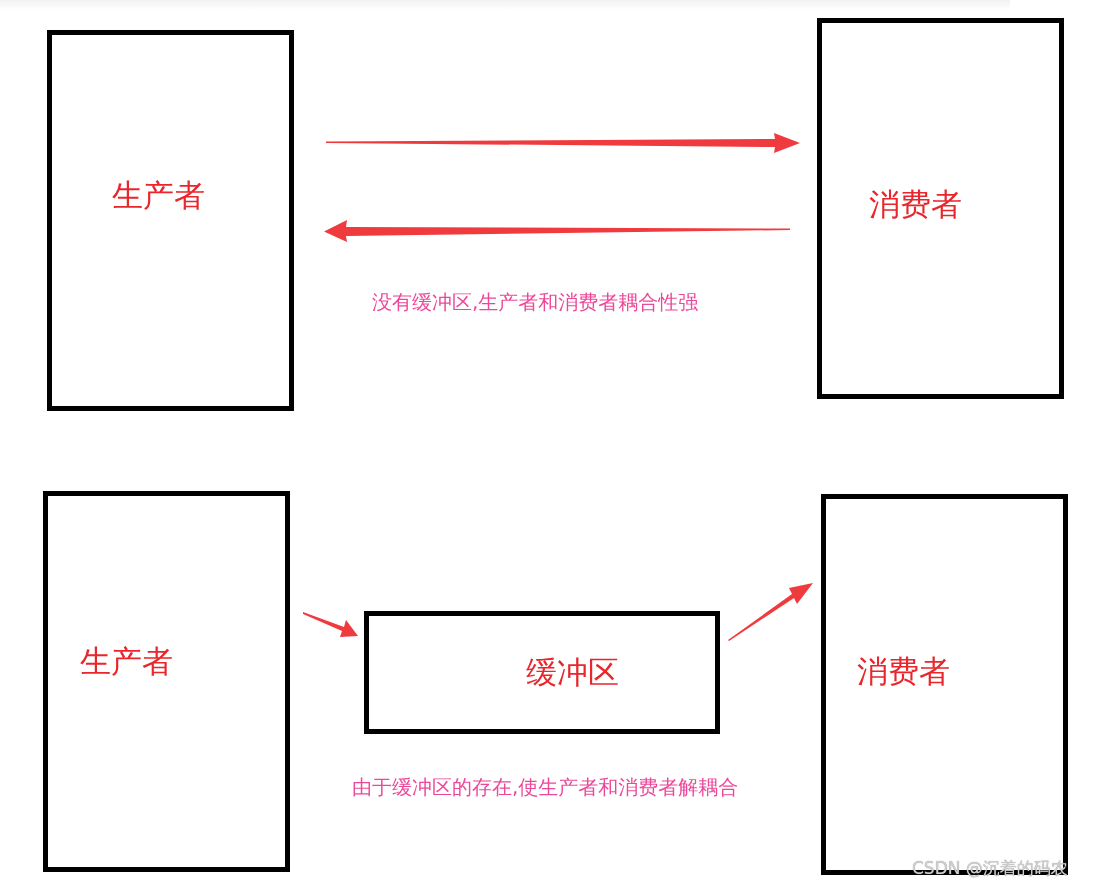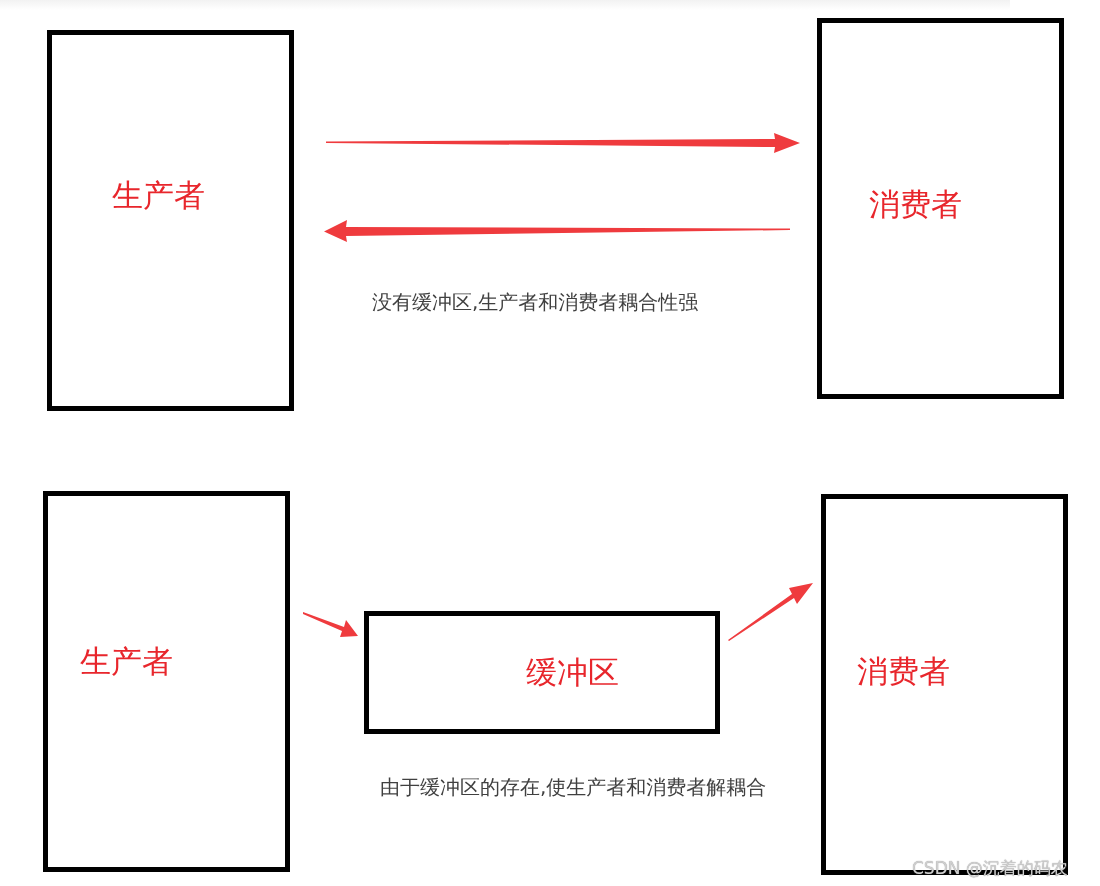--- a/index.html
+++ b/index.html
@@ -14,21 +14,21 @@
   }
   .box {
     position:absolute; box-sizing:border-box;
     border:5px solid #000; background:#fff;
   }
   .label {
     position:absolute; color:#e8262c; white-space:nowrap;
     font-size:31px; line-height:1;
   }
   .caption {
-    position:absolute; color:#404040; white-space:nowrap;
+    position:absolute; color:#ec4899; white-space:nowrap;
     font-size:20px; line-height:1;
   }
   svg.arrows { position:absolute; left:0; top:0; }
   .watermark {
     position:absolute; left:912px; top:857px;
     font-size:17px; color:#cfcfcf; white-space:nowrap;
     text-shadow:0 0 1px #888;
     text-align:right;
   }
 </style>
@@ -47,21 +47,21 @@
 
 <div class="box" style="left:43px; top:491px; width:247px; height:381px;"></div>
 <div class="label" style="left:80px; top:646px;">生产者</div>
 
 <div class="box" style="left:364px; top:611px; width:356px; height:123px;"></div>
 <div class="label" style="left:485px; top:657px;margin-left:41px;">缓冲区</div>
 
 <div class="box" style="left:821px; top:494px; width:247px; height:381px;"></div>
 <div class="label" style="left:857px; top:656px;">消费者</div>
 
-<div class="caption" style="left:380px; top:777px;">由于缓冲区的存在,使生产者和消费者解耦合</div>
+<div class="caption" style="left:352px; top:777px;">由于缓冲区的存在,使生产者和消费者解耦合</div>
 
 <svg class="arrows" width="1100" height="886" viewBox="0 0 1100 886">
 
   <g>
     <polygon fill="#ef3b3e" points="326,141.5 775,139 774,133 800,143 774,153 775,147 326,143"></polygon>
   </g>
 
   <g>
     <polygon fill="#ef3b3e" points="790,228.5 346,227 347,220 324,231.5 347,242 346,236 790,230"></polygon>
   </g>

